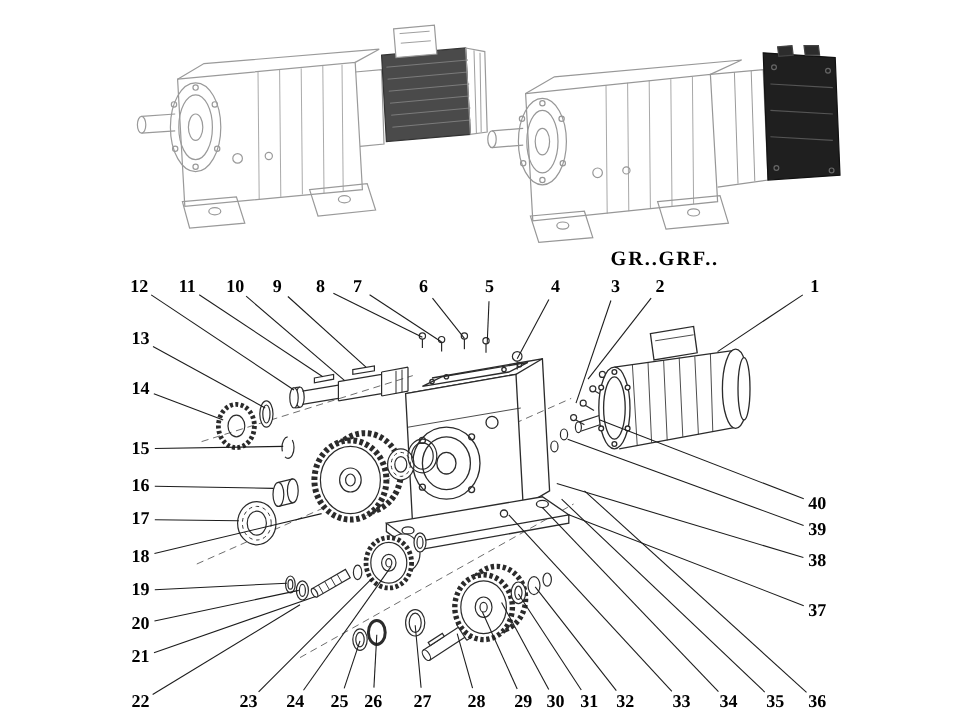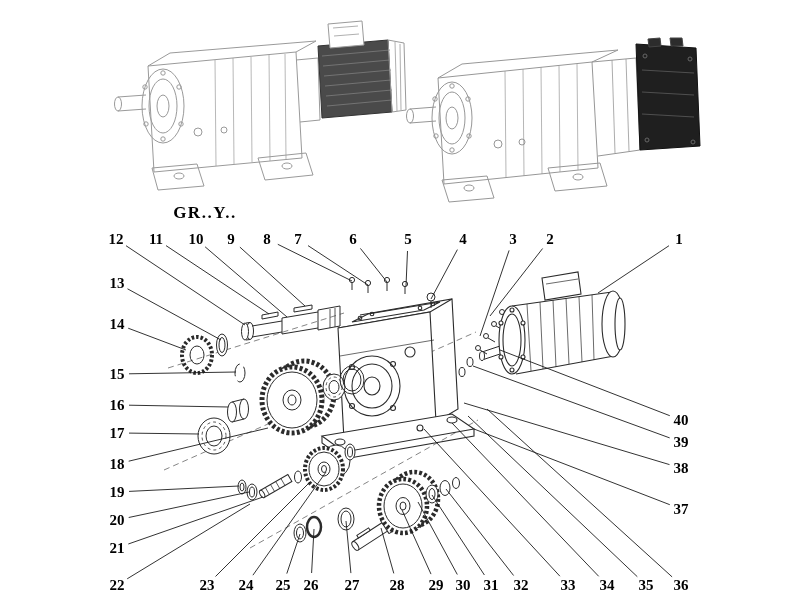--- a/index.html
+++ b/index.html
@@ -331,15 +331,15 @@
         <text x="607" y="585">34</text>
         <text x="646" y="585">35</text>
         <text x="681" y="585">36</text>
         <text x="681" y="509">37</text>
         <text x="681" y="468">38</text>
         <text x="681" y="442">39</text>
         <text x="681" y="420">40</text>
       </g>
   </svg>
 
-  <div class="model-label" style="left:150px;top:203px;width:110px;">GR..Y..</div>
+  <div class="model-label" style="left:489px;top:206px;width:130px;">GR..GRF..</div>
 
 </div>
 
 </body></html>

